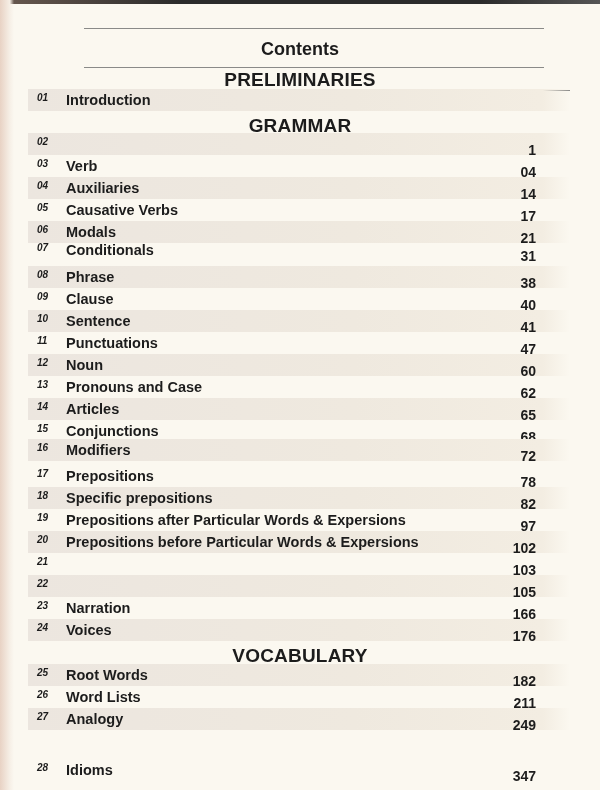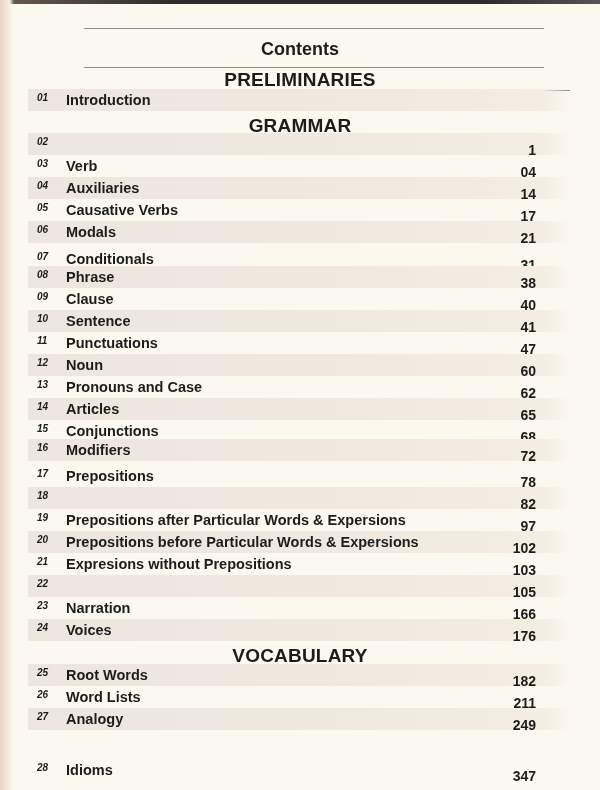--- a/index.html
+++ b/index.html
@@ -85,21 +85,21 @@
     <div class="row" style="top: 199.3px;">
       <span class="num">05</span>
       <span class="label">Causative Verbs</span>
       <span class="page">17</span>
     </div>
     <div class="row shaded" style="top: 221.4px;">
       <span class="num">06</span>
       <span class="label">Modals</span>
       <span class="page">21</span>
     </div>
-    <div class="row" style="top: 248px;">
+    <div class="row" style="top: 239px;">
       <span class="num">07</span>
       <span class="label">Conditionals</span>
       <span class="page">31</span>
     </div>
     <div class="row shaded" style="top: 265.6px; padding-left: 24px;">
       <span class="num">08</span>
       <span class="label">Phrase</span>
       <span class="page">38</span>
     </div>
     <div class="row" style="top: 287.7px;">
@@ -142,35 +142,35 @@
       <span class="label">Modifiers</span>
       <span class="page">72</span>
     </div>
     <div class="row" style="top: 464.5px;">
       <span class="num">17</span>
       <span class="label">Prepositions</span>
       <span class="page">78</span>
     </div>
     <div class="row shaded" style="top: 486.6px;">
       <span class="num">18</span>
+      <span class="label">Specific prepositions</span>
       <span class="page">82</span>
     </div>
     <div class="row" style="top: 508.7px;">
       <span class="num">19</span>
       <span class="label">Prepositions after Particular Words &amp; Expersions</span>
       <span class="page">97</span>
     </div>
     <div class="row shaded" style="top: 530.8px;">
       <span class="num">20</span>
       <span class="label">Prepositions before Particular Words &amp; Expersions</span>
       <span class="page">102</span>
     </div>
     <div class="row" style="top: 552.9px;">
       <span class="num">21</span>
-      <span class="label">Expresions without Prepositions</span>
       <span class="page">103</span>
     </div>
     <div class="row shaded" style="top: 575px; text-decoration: underline;">
       <span class="num">22</span>
       <span class="page">105</span>
     </div>
     <div class="row" style="top: 597.1px;">
       <span class="num">23</span>
       <span class="label">Narration</span>
       <span class="page">166</span>

